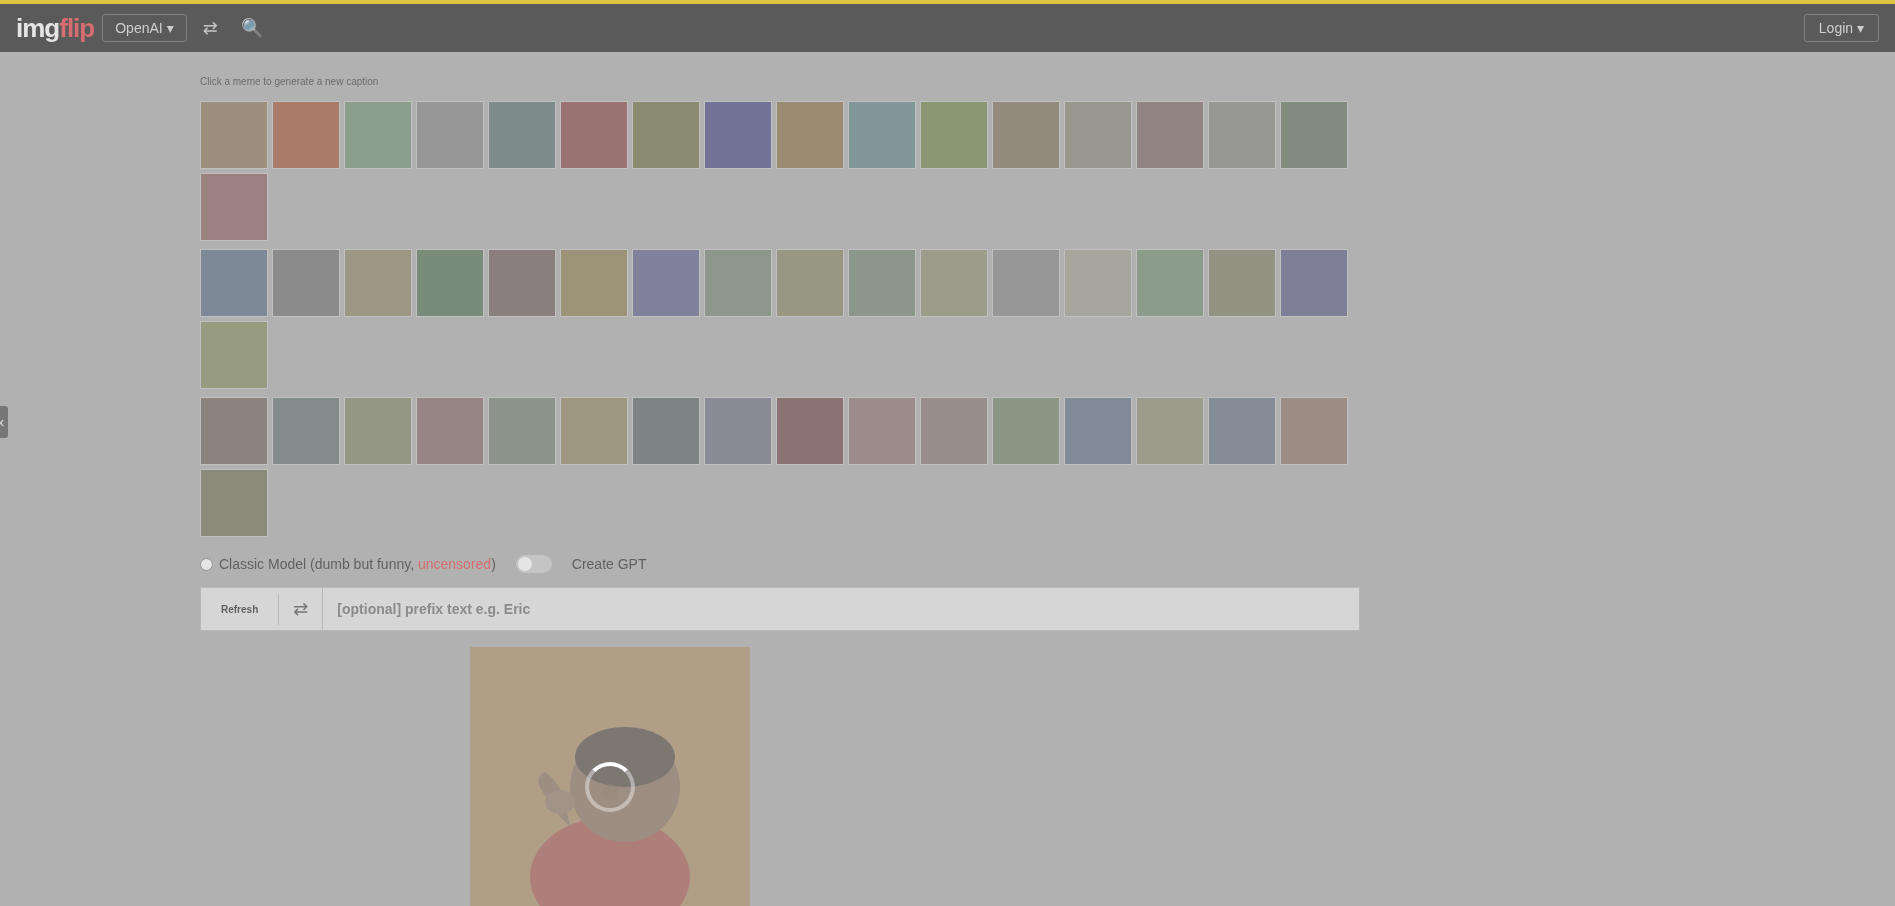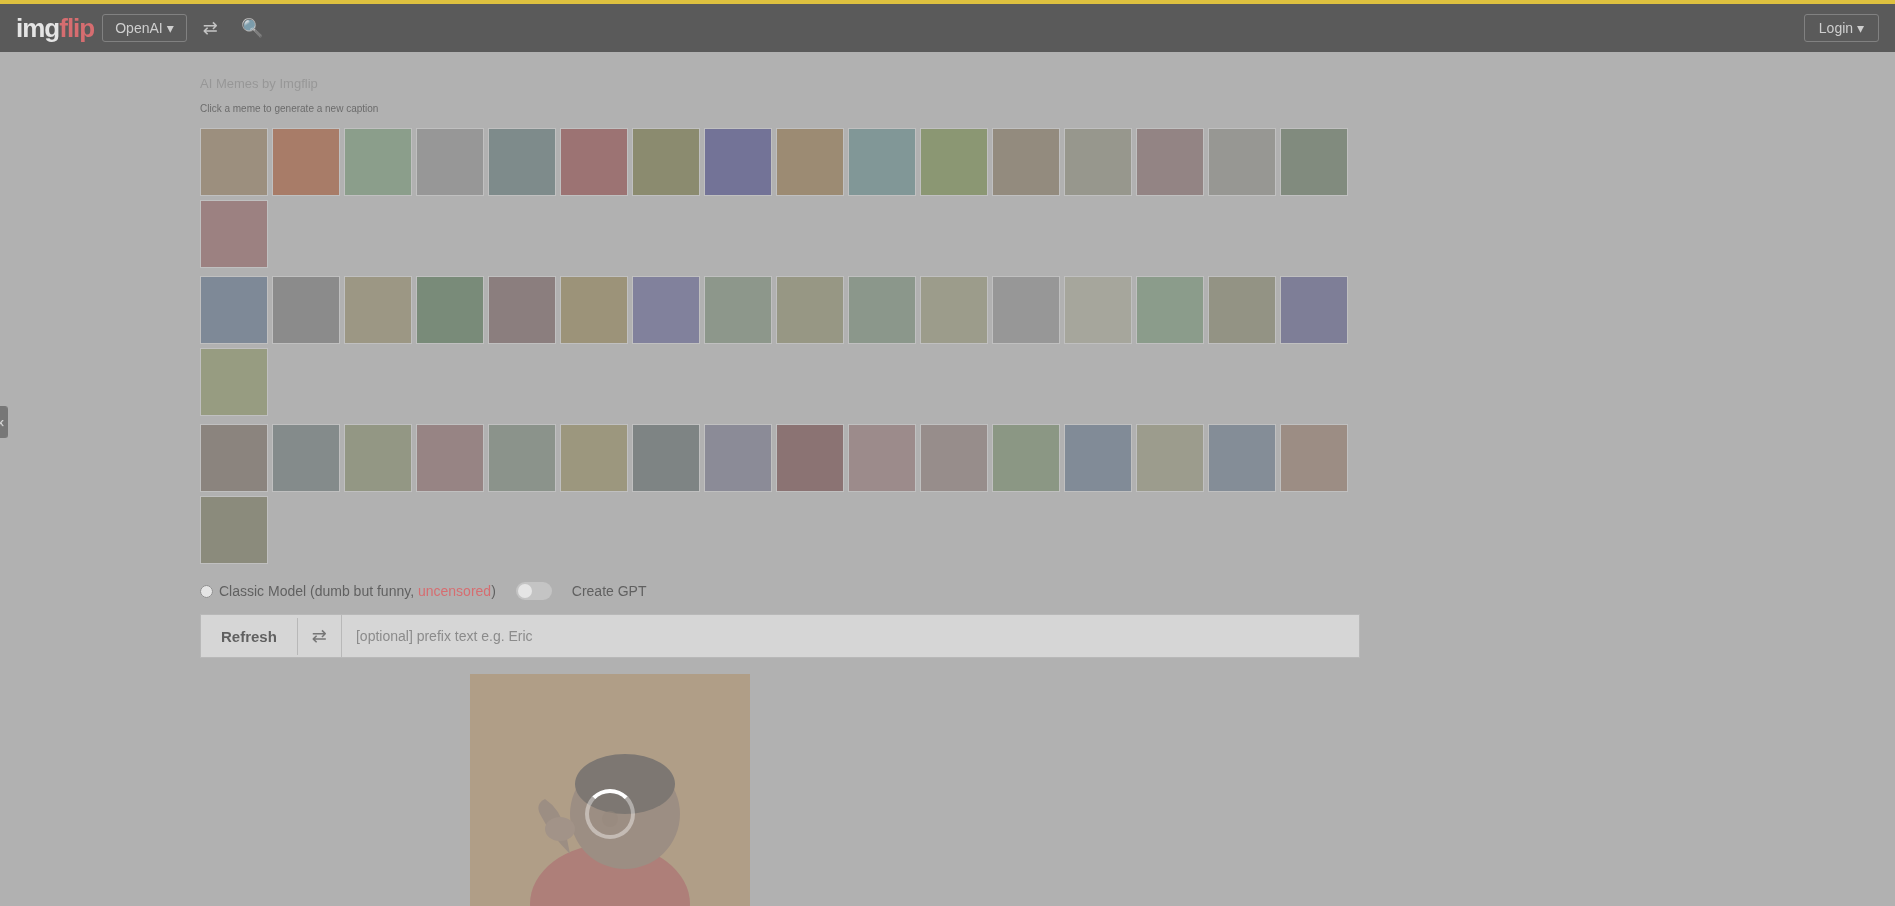--- a/index.html
+++ b/index.html
@@ -236,21 +236,21 @@
       margin-bottom: 16px;
       border: 1px solid #bbb;
       background: #e8e8e8;
       max-width: 1160px;
     }
     .refresh-btn {
       background: #e8e8e8;
       border: none;
       border-right: 1px solid #bbb;
       padding: 10px 20px;
-      font-size: 15px;
+      font-size: 10px;
       font-weight: bold;
       cursor: pointer;
       color: #333;
     }
     .shuffle-btn {
       background: #e8e8e8;
       border: none;
       border-right: 1px solid #bbb;
       padding: 10px 14px;
       font-size: 18px;
@@ -258,20 +258,21 @@
       color: #555;
     }
     .prefix-input {
       flex: 1;
       border: none;
       background: transparent;
       padding: 10px 14px;
       font-size: 14px;
       color: #888;
       outline: none;
+      font-weight: bold;
     }
 
     
     .loading-overlay {
       position: absolute;
       top: 0; left: 0; right: 0; bottom: 0;
       background: rgba(160,160,160,0.5);
       display: flex;
       align-items: center;
       justify-content: center;
@@ -347,21 +348,20 @@
   <button class="nav-login">
     <span>Login ▾</span>
   </button>
 </nav>
 
 <div class="feedback-tab" style="position:fixed;left:-22px;top:45%;transform:rotate(-90deg);background:#777;color:#fff;padding:4px 10px;cursor:pointer;font-size:11px;border-radius:0 0 3px 3px;z-index:100;">
   <span>Feedback</span>
 </div>
 
 <div class="main-content">
-  <p class="page-subtitle">AI Memes by Imgflip</p>
   <p class="page-instruction">Click a meme to generate a new caption</p>
 
   <div class="meme-grid" id="meme-grid">
   <div class="meme-thumb mt-1" style="opacity: 0.85;"></div>
       <div class="meme-thumb mt-2" style="opacity: 0.85;"></div>
       <div class="meme-thumb mt-3" style="opacity: 0.85;"></div>
       <div class="meme-thumb mt-4" style="opacity: 0.85;"></div>
       <div class="meme-thumb mt-5" style="opacity: 0.85;"></div>
       <div class="meme-thumb mt-6" style="opacity: 0.85;"></div>
       <div class="meme-thumb mt-7" style="opacity: 0.85;"></div>

